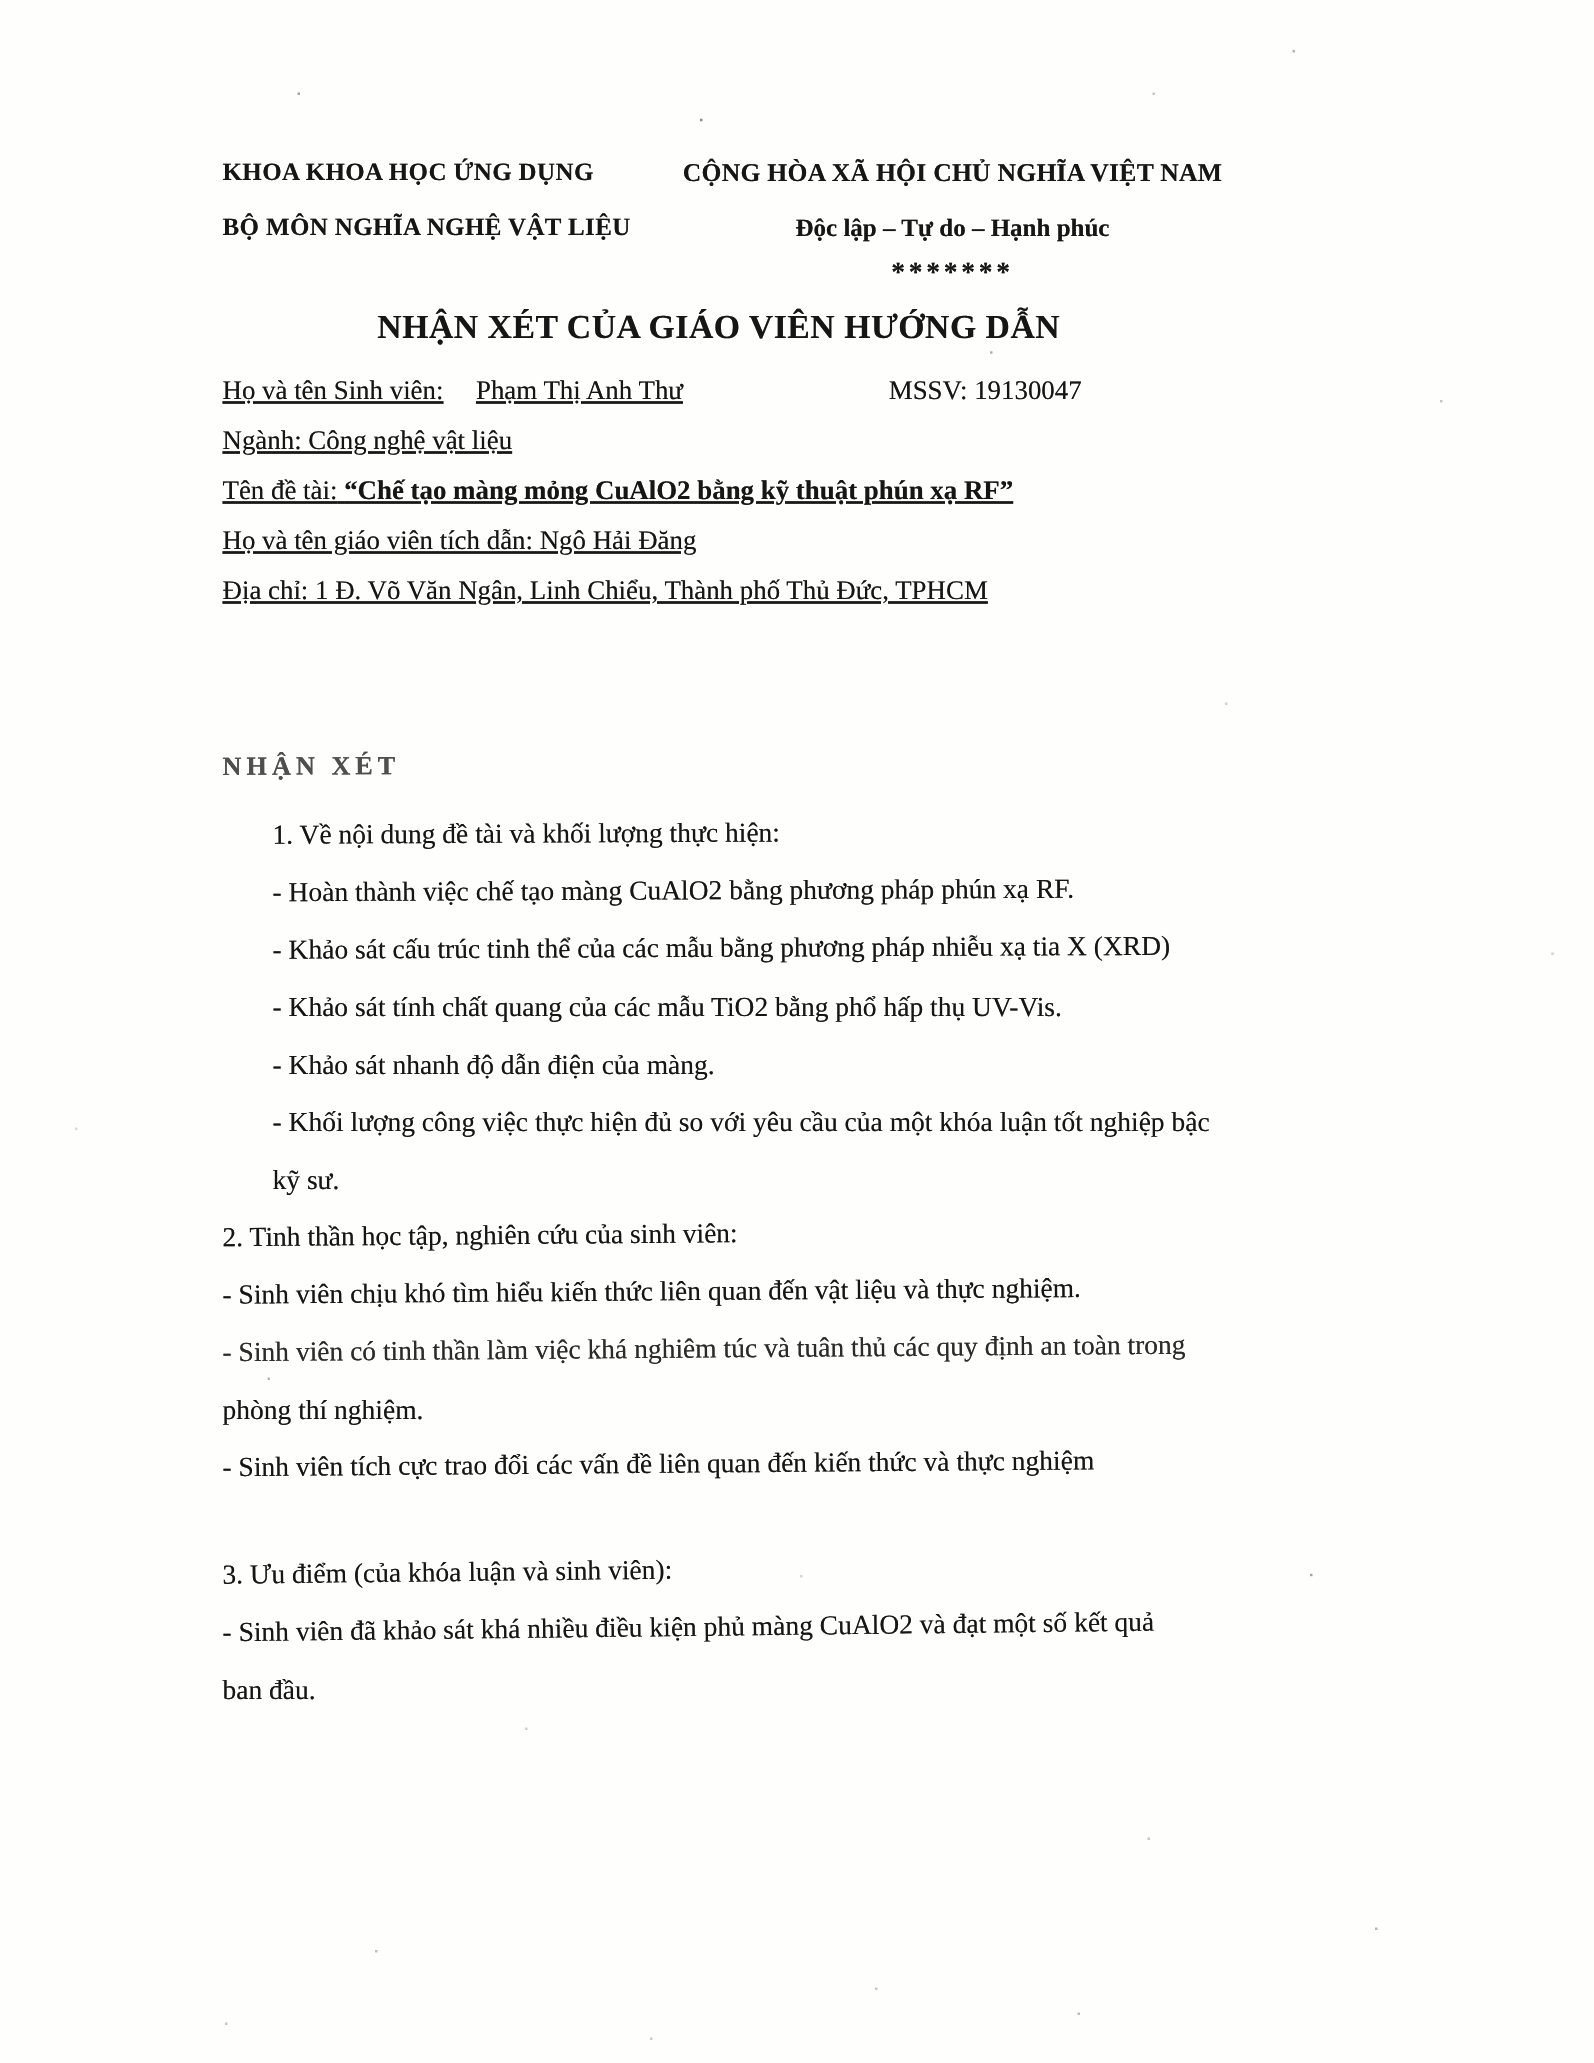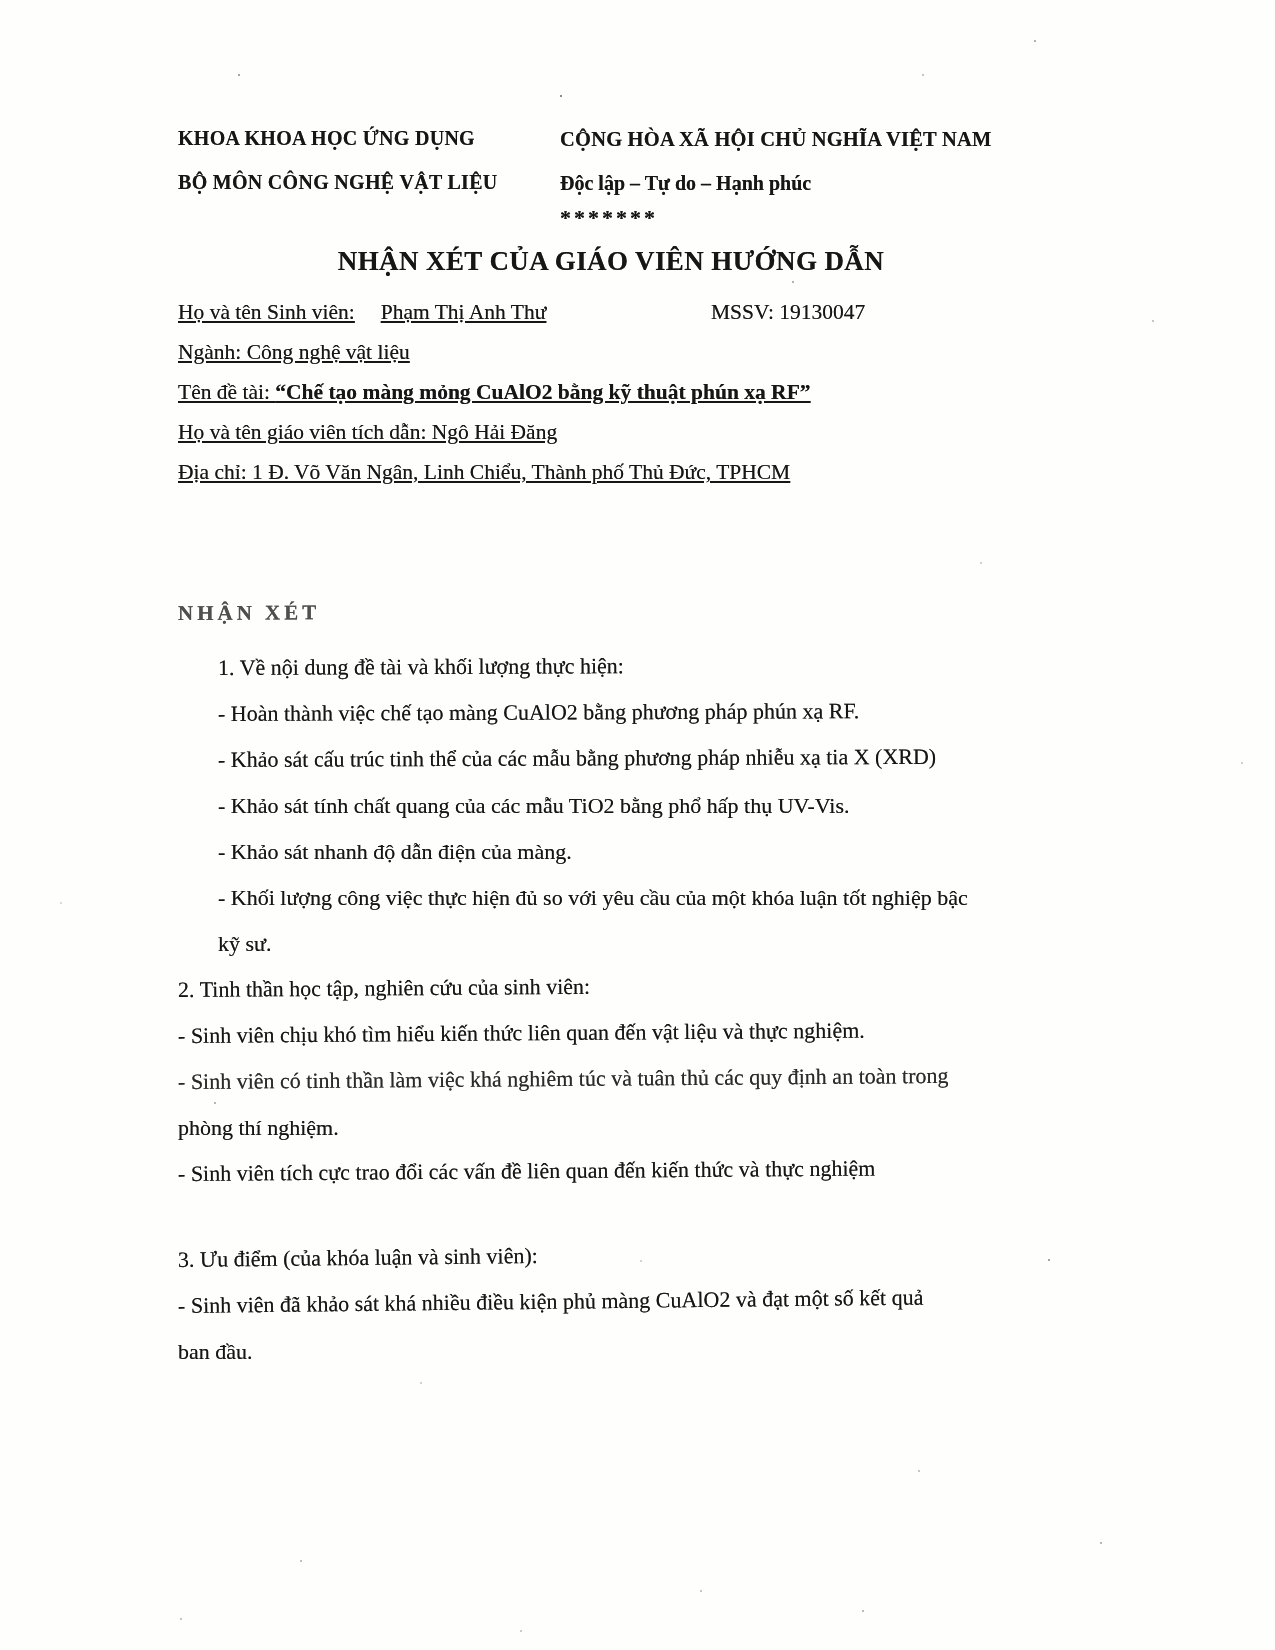--- a/index.html
+++ b/index.html
@@ -33,31 +33,30 @@
       922px 74px 0 rgba(0,0,0,.22), 238px 74px 0 rgba(0,0,0,.35),
       520px 1630px 0 rgba(0,0,0,.2), 640px 1260px 0 rgba(0,0,0,.16);
   }
   .header-left {
     position: absolute; left: 178px; top: 126px;
     font-weight: bold; font-size: 20px; line-height: 24px;
     letter-spacing: 0.3px;
   }
   .header-left .hl1 { margin-bottom: 20px; }
   .header-right {
-    position: absolute; left: 560px; top: 128px; width: 448px;
-    text-align: left; font-weight: bold;
+    position: absolute; left: 538px; top: 128px; width: 448px;
+    text-align: center; font-weight: bold;
   }
   .header-right .hr1 { font-size: 20.5px; letter-spacing: 0.2px; }
   .header-right .hr2 { font-size: 20px; margin-top: 21px; }
   .header-right .stars { font-size: 22px; letter-spacing: 3px; margin-top: 10px; }
   .title {
     position: absolute; left: 0; top: 246px; width: 1150px;
     text-align: center; font-weight: bold; font-size: 27px;
     letter-spacing: 0.4px;
-    margin-left: 36px;
   }
   .info {
     position: absolute; left: 178px; top: 300px; width: 950px;
     font-size: 21.5px;
     text-decoration: underline;
   }
   .info-line { position: relative; height: 40px; white-space: nowrap; }
   .student-name { margin-left: 26px; }
   .mssv { position: absolute; left: 533px; top: 0; }
   .topic-value { font-weight: bold; text-align: right; }
@@ -79,21 +78,21 @@
   .faded-end { color: #2b2b2b; }
 </style>
 </head>
 <body>
 
 <div class="doc">
   <div class="speckles"></div>
 
   <div class="header-left">
     <div class="hl1">KHOA KHOA HỌC ỨNG DỤNG</div>
-    <div class="hl2">BỘ MÔN CÔNG NGHỆ VẬT LIỆU</div>
+    <div class="hl2">BỘ MÔN NGHĨA NGHỆ VẬT LIỆU</div>
   </div>
 
   <div class="header-right">
     <div class="hr1">CỘNG HÒA XÃ HỘI CHỦ NGHĨA VIỆT NAM</div>
     <div class="hr2">Độc lập – Tự do – Hạnh phúc</div>
     <div class="stars">*******</div>
   </div>
 
   <div class="title">NHẬN XÉT CỦA GIÁO VIÊN HƯỚNG DẪN</div>
 

